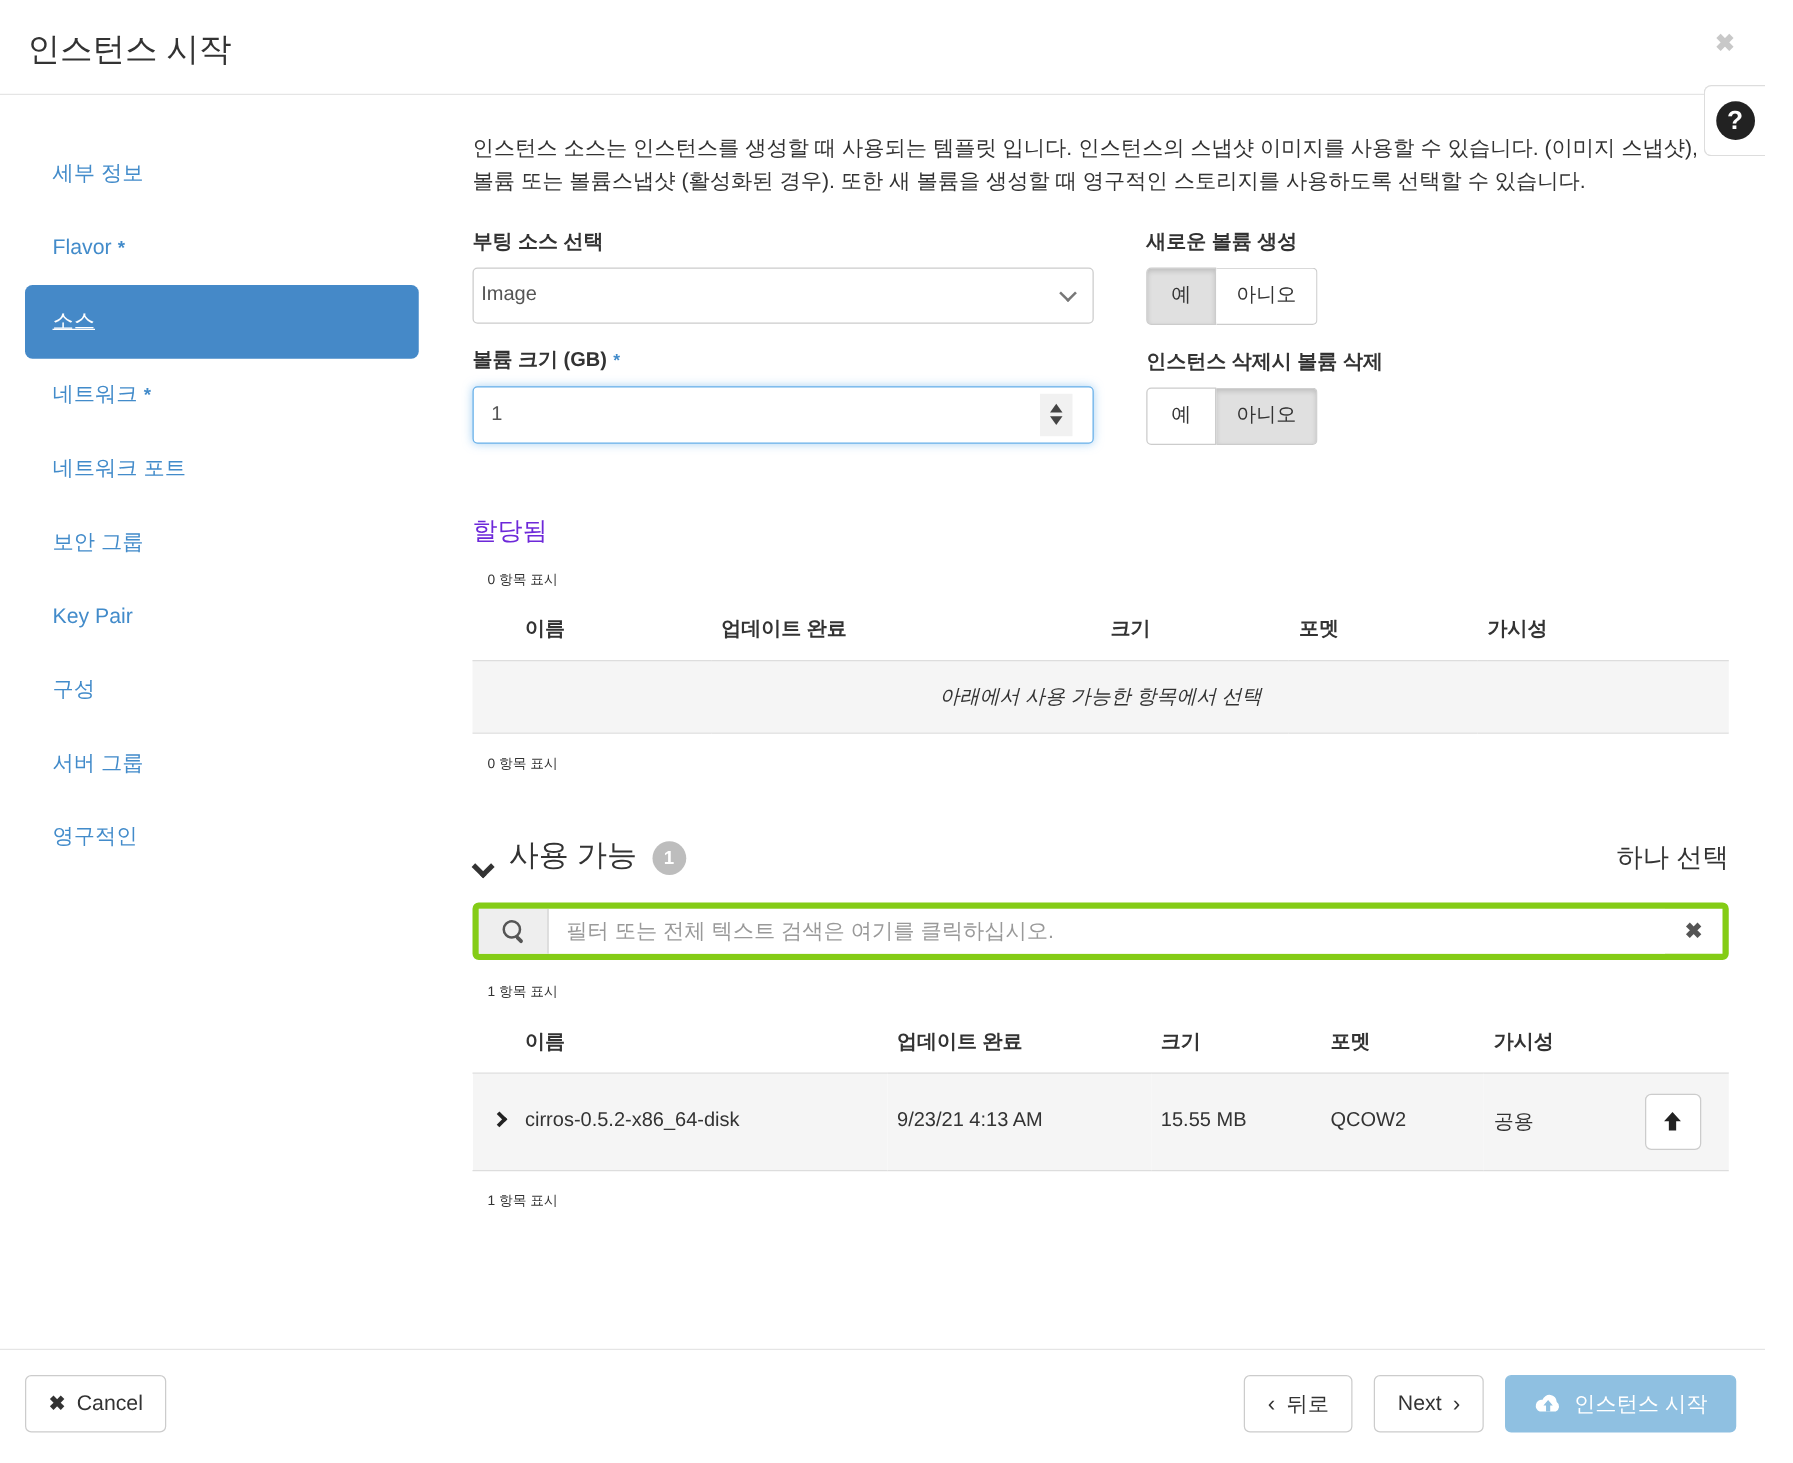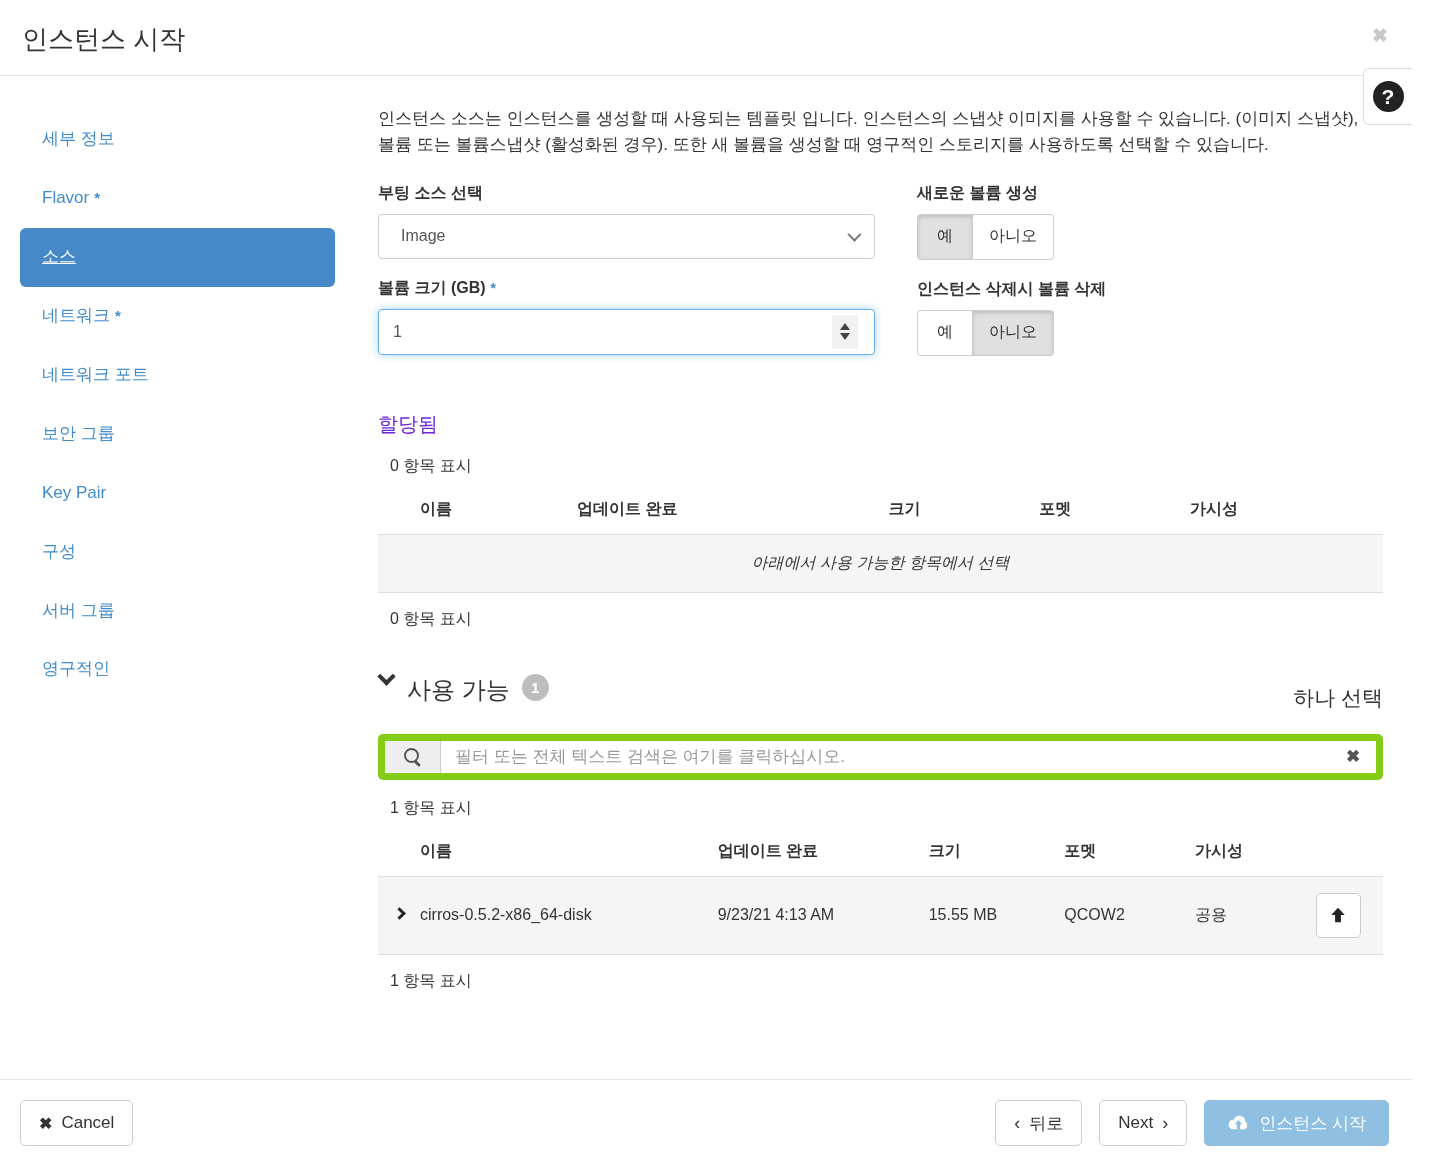--- a/index.html
+++ b/index.html
@@ -62,21 +62,21 @@
   .form-row { display: flex; margin-top: 24px; }
   .form-col-left { width: 497px; flex: 0 0 497px; margin-right: 42px; }
   .form-col-right { flex: 1; }
   .field-label { font-size: 16px; font-weight: bold; color: #333; margin-bottom: 10px; }
   .field-label .req { font-size: 14px; }
   .field-group { margin-bottom: 19px; }
 
   .select-box {
     position: relative; height: 45px; border: 1px solid #ccc; border-radius: 4px;
     background: #fff; display: flex; align-items: center;
-    padding: 0 40px 0 22px; font-size: 16px; color: #555; cursor: pointer;
+    padding: 0 40px 0 6px; font-size: 16px; color: #555; cursor: pointer;
   }
   .select-caret {
     position: absolute; right: 16px; top: 16px;
     width: 10px; height: 10px;
     border-right: 2px solid #777; border-bottom: 2px solid #777;
     transform: rotate(45deg) translateY(-2px);
   }
 
   .number-wrap { position: relative; }
   .number-input {
@@ -103,21 +103,21 @@
     font-size: 16px; color: #333; cursor: pointer;
     display: flex; align-items: center; justify-content: center;
     font-family: "Liberation Sans", sans-serif;
   }
   .toggle-btn:first-child { border-radius: 4px 0 0 4px; }
   .toggle-btn:last-child { border-radius: 0 4px 4px 0; border-left: none; }
   .toggle-btn.active { background: #e0e0e0; box-shadow: inset 0 2px 4px rgba(0,0,0,.15); }
 
   
   .section-title { font-size: 20px; color: #6d28d9; margin-top: 36px; font-weight: 500; }
-  .item-count { font-size: 16px; color: #333; margin: 18px 0 10px 12px; }
+  .item-count { font-size: 11px; color: #333; margin: 18px 0 10px 12px; }
   .item-count.bottom { margin: 16px 0 0 12px; }
 
   table.xfer { width: 100%; border-collapse: collapse; margin-top: 10px; table-layout: fixed; }
   table.xfer th {
     text-align: left; font-size: 16px; font-weight: bold; color: #333;
     padding: 12px 8px 14px 8px;
   }
   table.xfer th.col-name, table.xfer td.col-name { padding-left: 42px; }
   .alloc-table th:nth-child(1){width:19%;} .alloc-table th:nth-child(2){width:31%;}
   .alloc-table th:nth-child(3){width:15%;} .alloc-table th:nth-child(4){width:15%;}
@@ -142,39 +142,39 @@
     border-top: 3px solid #222; border-right: 3px solid #222;
     transform: rotate(45deg); cursor: pointer;
   }
   .up-btn {
     width: 45px; height: 45px; background: #fff;
     border: 1px solid #ccc; border-radius: 5px; cursor: pointer;
     display: flex; align-items: center; justify-content: center;
   }
 
   
-  .avail-header { display: flex; align-items: flex-start; margin-top: 44px; }
+  .avail-header { display: flex; align-items: flex-end; margin-top: 44px; }
   .caret-down {
     width: 13px; height: 13px; margin: -4px 14px 0 2px;
     border-right: 4px solid #333; border-bottom: 4px solid #333;
     transform: rotate(45deg); cursor: pointer; flex: 0 0 auto;
   }
   .avail-title { font-size: 24px; color: #333; font-weight: 500; }
   .count-badge {
     width: 27px; height: 27px; border-radius: 50%;
     background: #bdbdbd; color: #fff; font-size: 15px; font-weight: bold;
     display: inline-flex; align-items: center; justify-content: center;
     margin-left: 12px;
   }
   .select-hint { margin-left: auto; font-size: 21px; color: #333; margin-top: 10px; }
 
   
   .search-bar {
     display: flex; margin-top: 22px; height: 46px;
-    border: 7px solid #84cc16; border-radius: 5px; background: #fff; overflow: hidden;
+    border: 5px solid #84cc16; border-radius: 5px; background: #fff; overflow: hidden;
   }
   .search-addon {
     width: 56px; background: #eee; border-right: 1px solid #ccc;
     display: flex; align-items: center; justify-content: center; flex: 0 0 56px;
   }
   .mag-icon { position: relative; width: 20px; height: 20px; }
   .mag-icon::before {
     content: ""; position: absolute; left: 1px; top: 1px;
     width: 11px; height: 11px; border: 2.5px solid #555; border-radius: 50%;
   }

